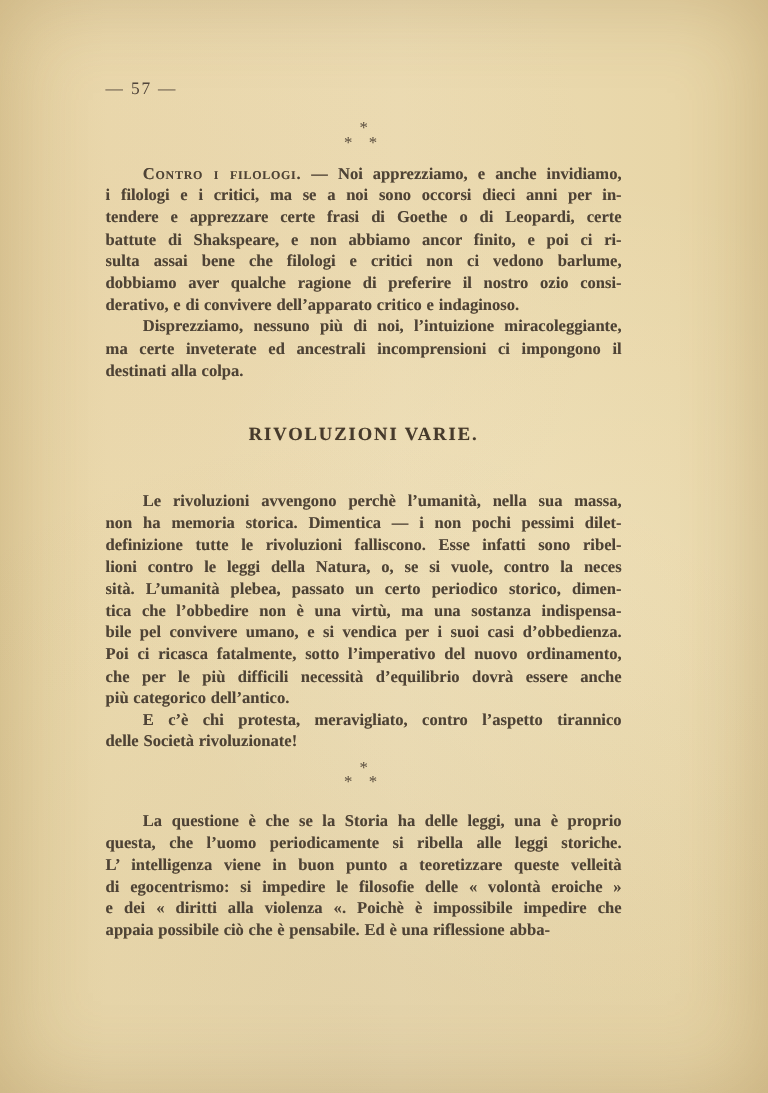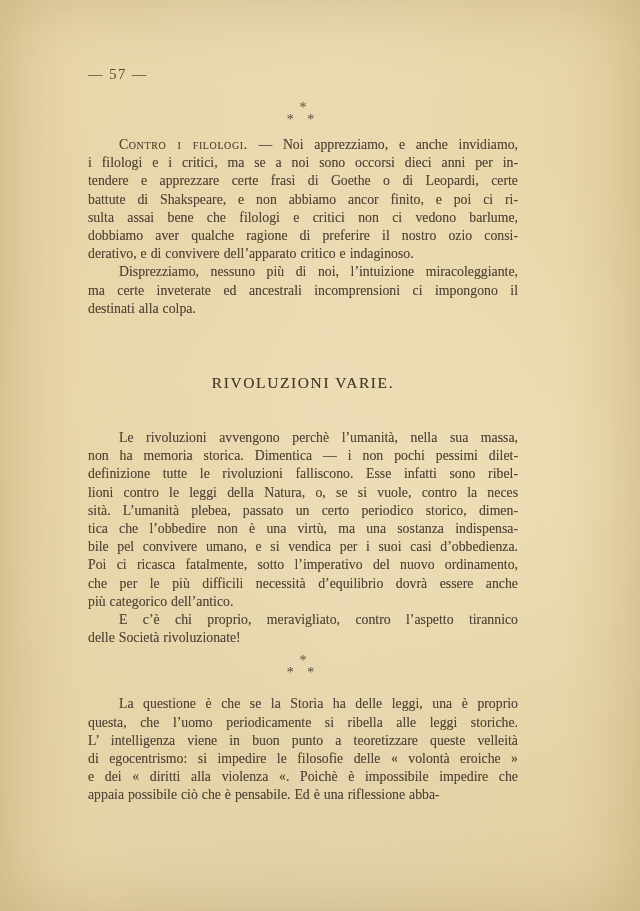--- a/index.html
+++ b/index.html
@@ -52,34 +52,35 @@
     text-shadow: 0 0 0.5px rgba(70, 52, 32, 0.35);
   }
   .para-1 { margin-top: 10px; }
   .para-3 { margin-top: 37px; }
   .para-5 { margin-top: 16px; }
   .line {
     text-align: justify;
     text-align-last: justify;
     word-spacing: -0.5px;
     white-space: normal;
+    font-weight: bold;
   }
   .line.first { text-indent: 31px; }
   .line.last {
     text-align-last: left;
     word-spacing: 0.5px;
   }
   .smallcaps {
     font-variant: small-caps;
     letter-spacing: 0.6px;
   }
   .heading {
-    margin-top: 56px;
+    margin-top: 36px;
     text-align: center;
-    font-weight: normal;
+    font-weight: bold;
     font-size: 15.5px;
     line-height: 18px;
     letter-spacing: 1.6px;
     color: #463a2c;
     text-shadow: 0 0 0.6px rgba(60, 45, 25, 0.5);
   }
 </style>
 </head>
 <body>
 
@@ -118,21 +119,21 @@
         <div class="line">lioni contro le leggi della Natura, o, se si vuole, contro la neces</div>
         <div class="line">sità. L’umanità plebea, passato un certo periodico storico, dimen-</div>
         <div class="line">tica che l’obbedire non è una virtù, ma una sostanza indispensa-</div>
         <div class="line">bile pel convivere umano, e si vendica per i suoi casi d’obbedienza.</div>
         <div class="line">Poi ci ricasca fatalmente, sotto l’imperativo del nuovo ordinamento,</div>
         <div class="line">che per le più difficili necessità d’equilibrio dovrà essere anche</div>
         <div class="line last">più categorico dell’antico.</div>
       </div>
 
     <div class="para">
-        <div class="line first">E c’è chi proprio, meravigliato, contro l’aspetto tirannico</div>
+        <div class="line first">E c’è chi protesta, meravigliato, contro l’aspetto tirannico</div>
         <div class="line last">delle Società rivoluzionate!</div>
       </div>
 
     <div class="asterism asterism-2">
       <div class="top">*</div>
       <div class="bottom">* *</div>
     </div>
 
     <div class="para para-5">
         <div class="line first">La questione è che se la Storia ha delle leggi, una è proprio</div>

